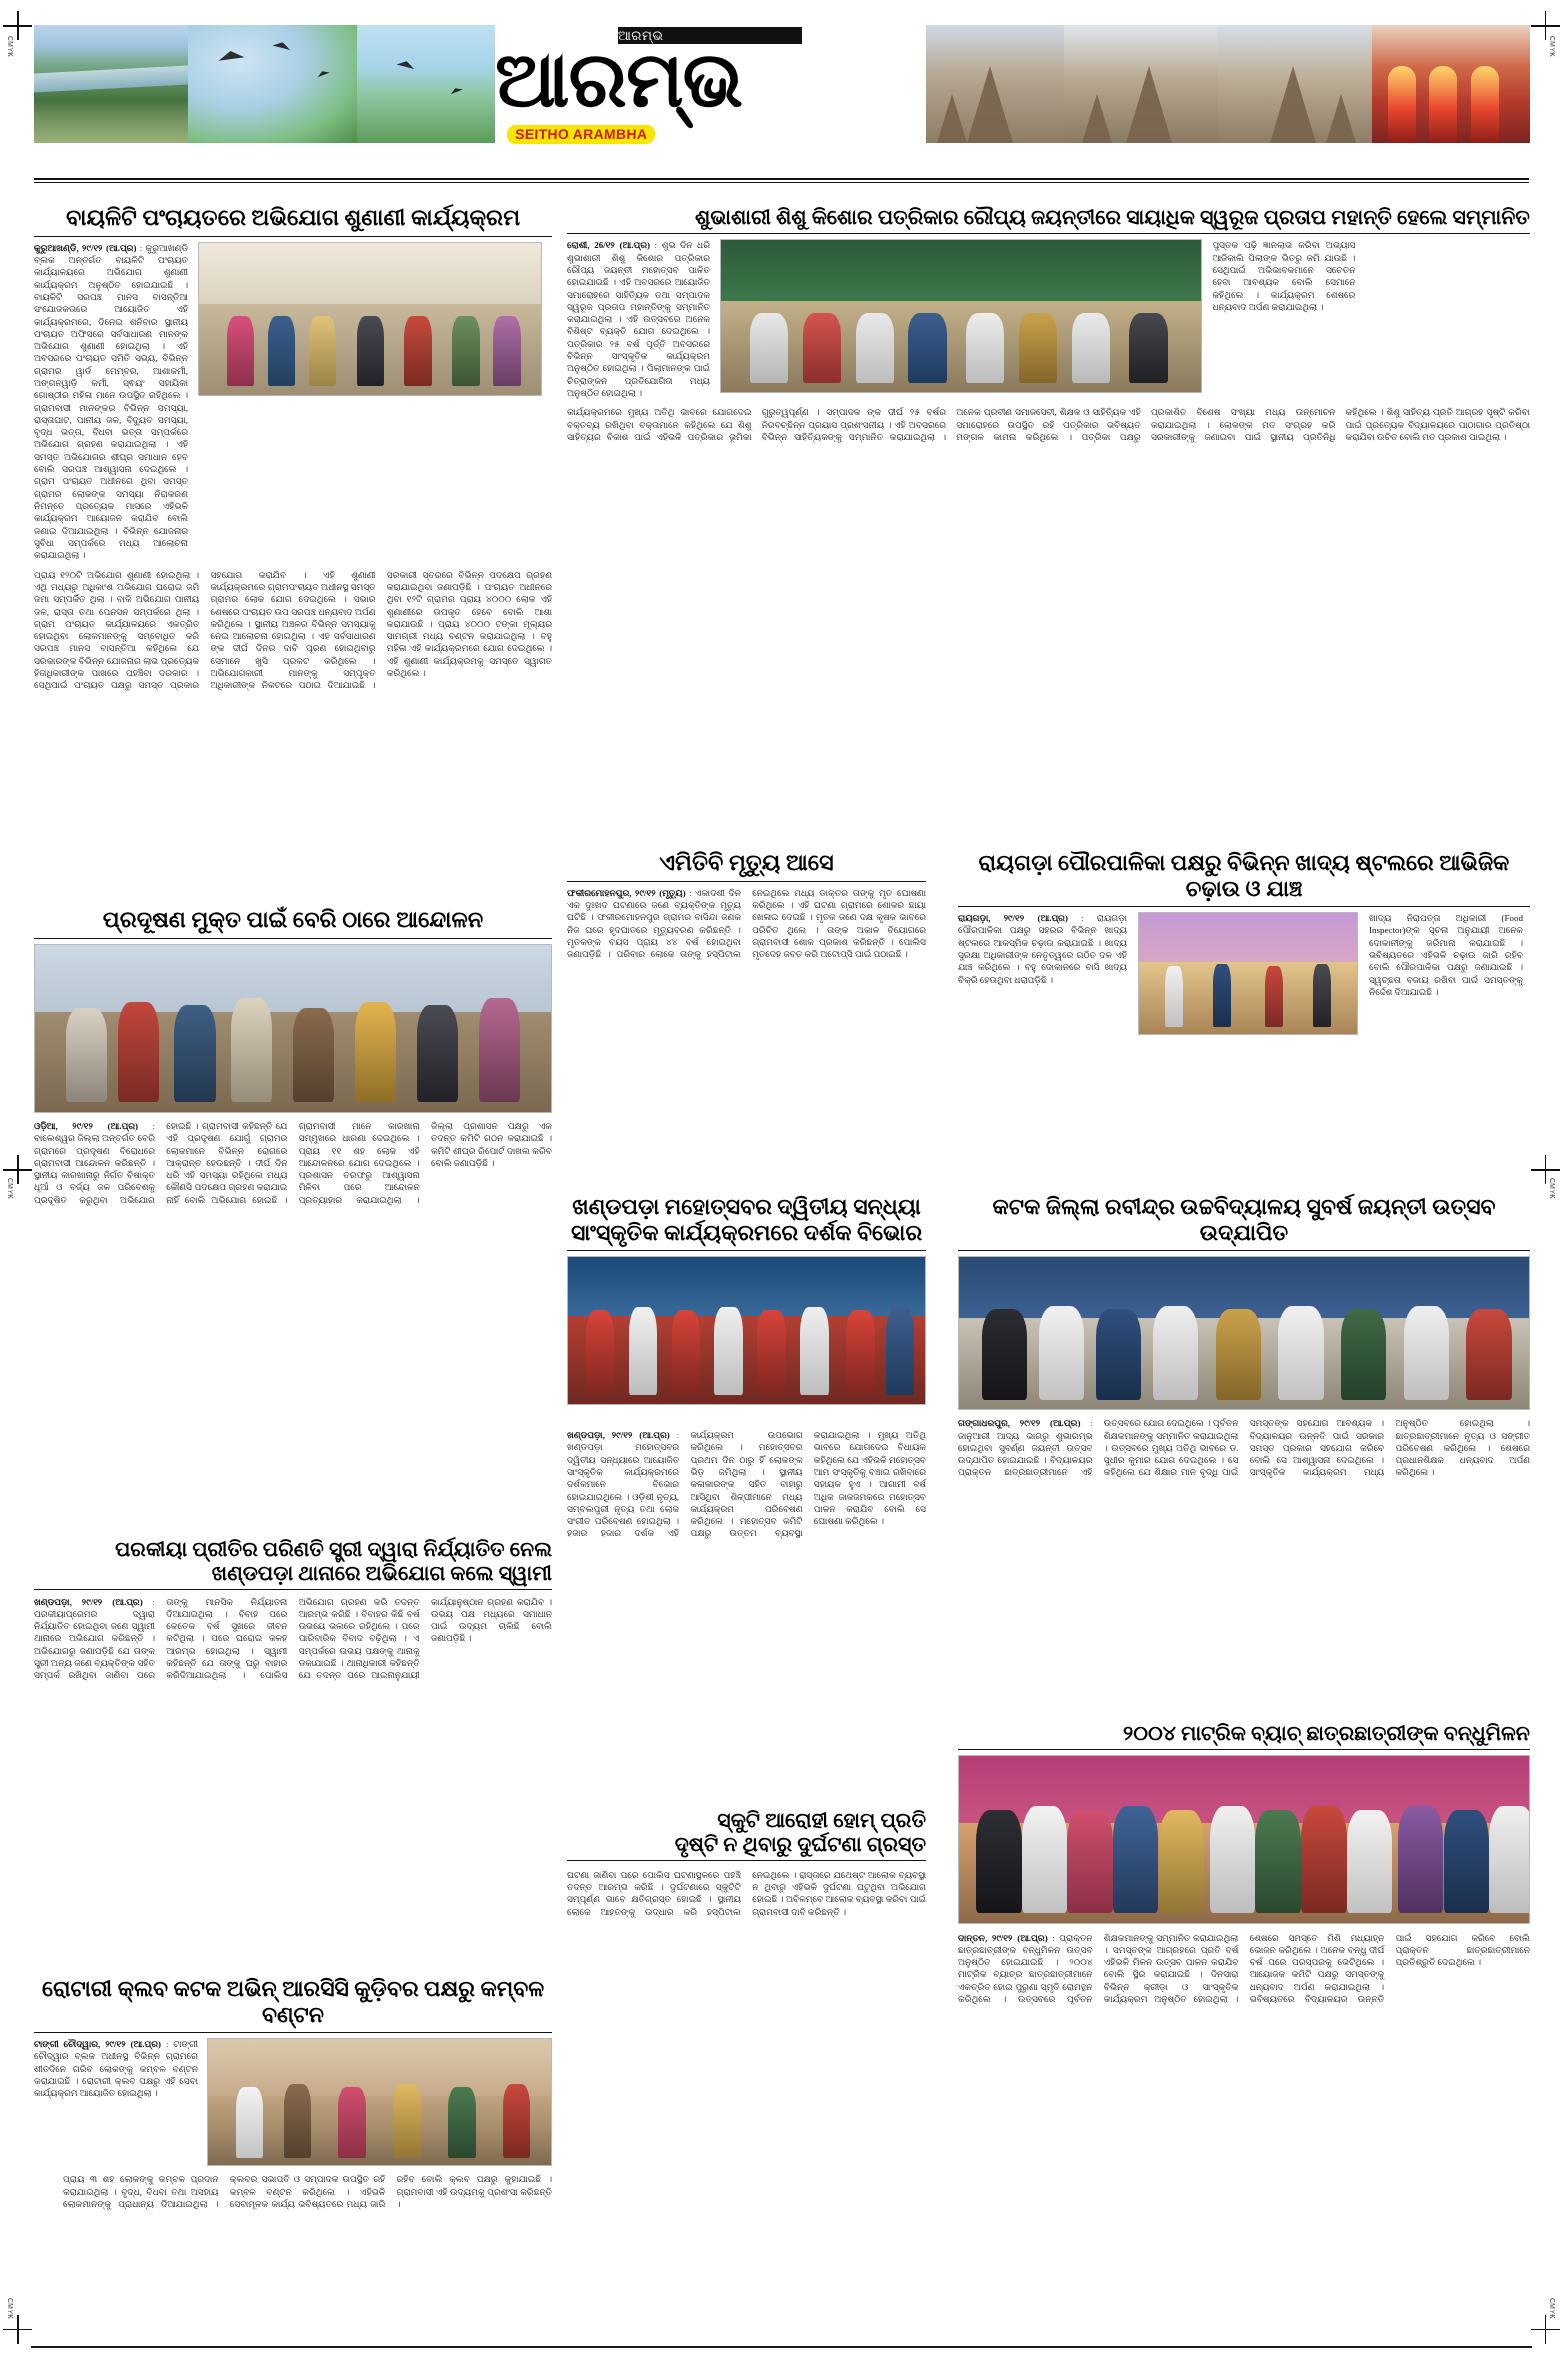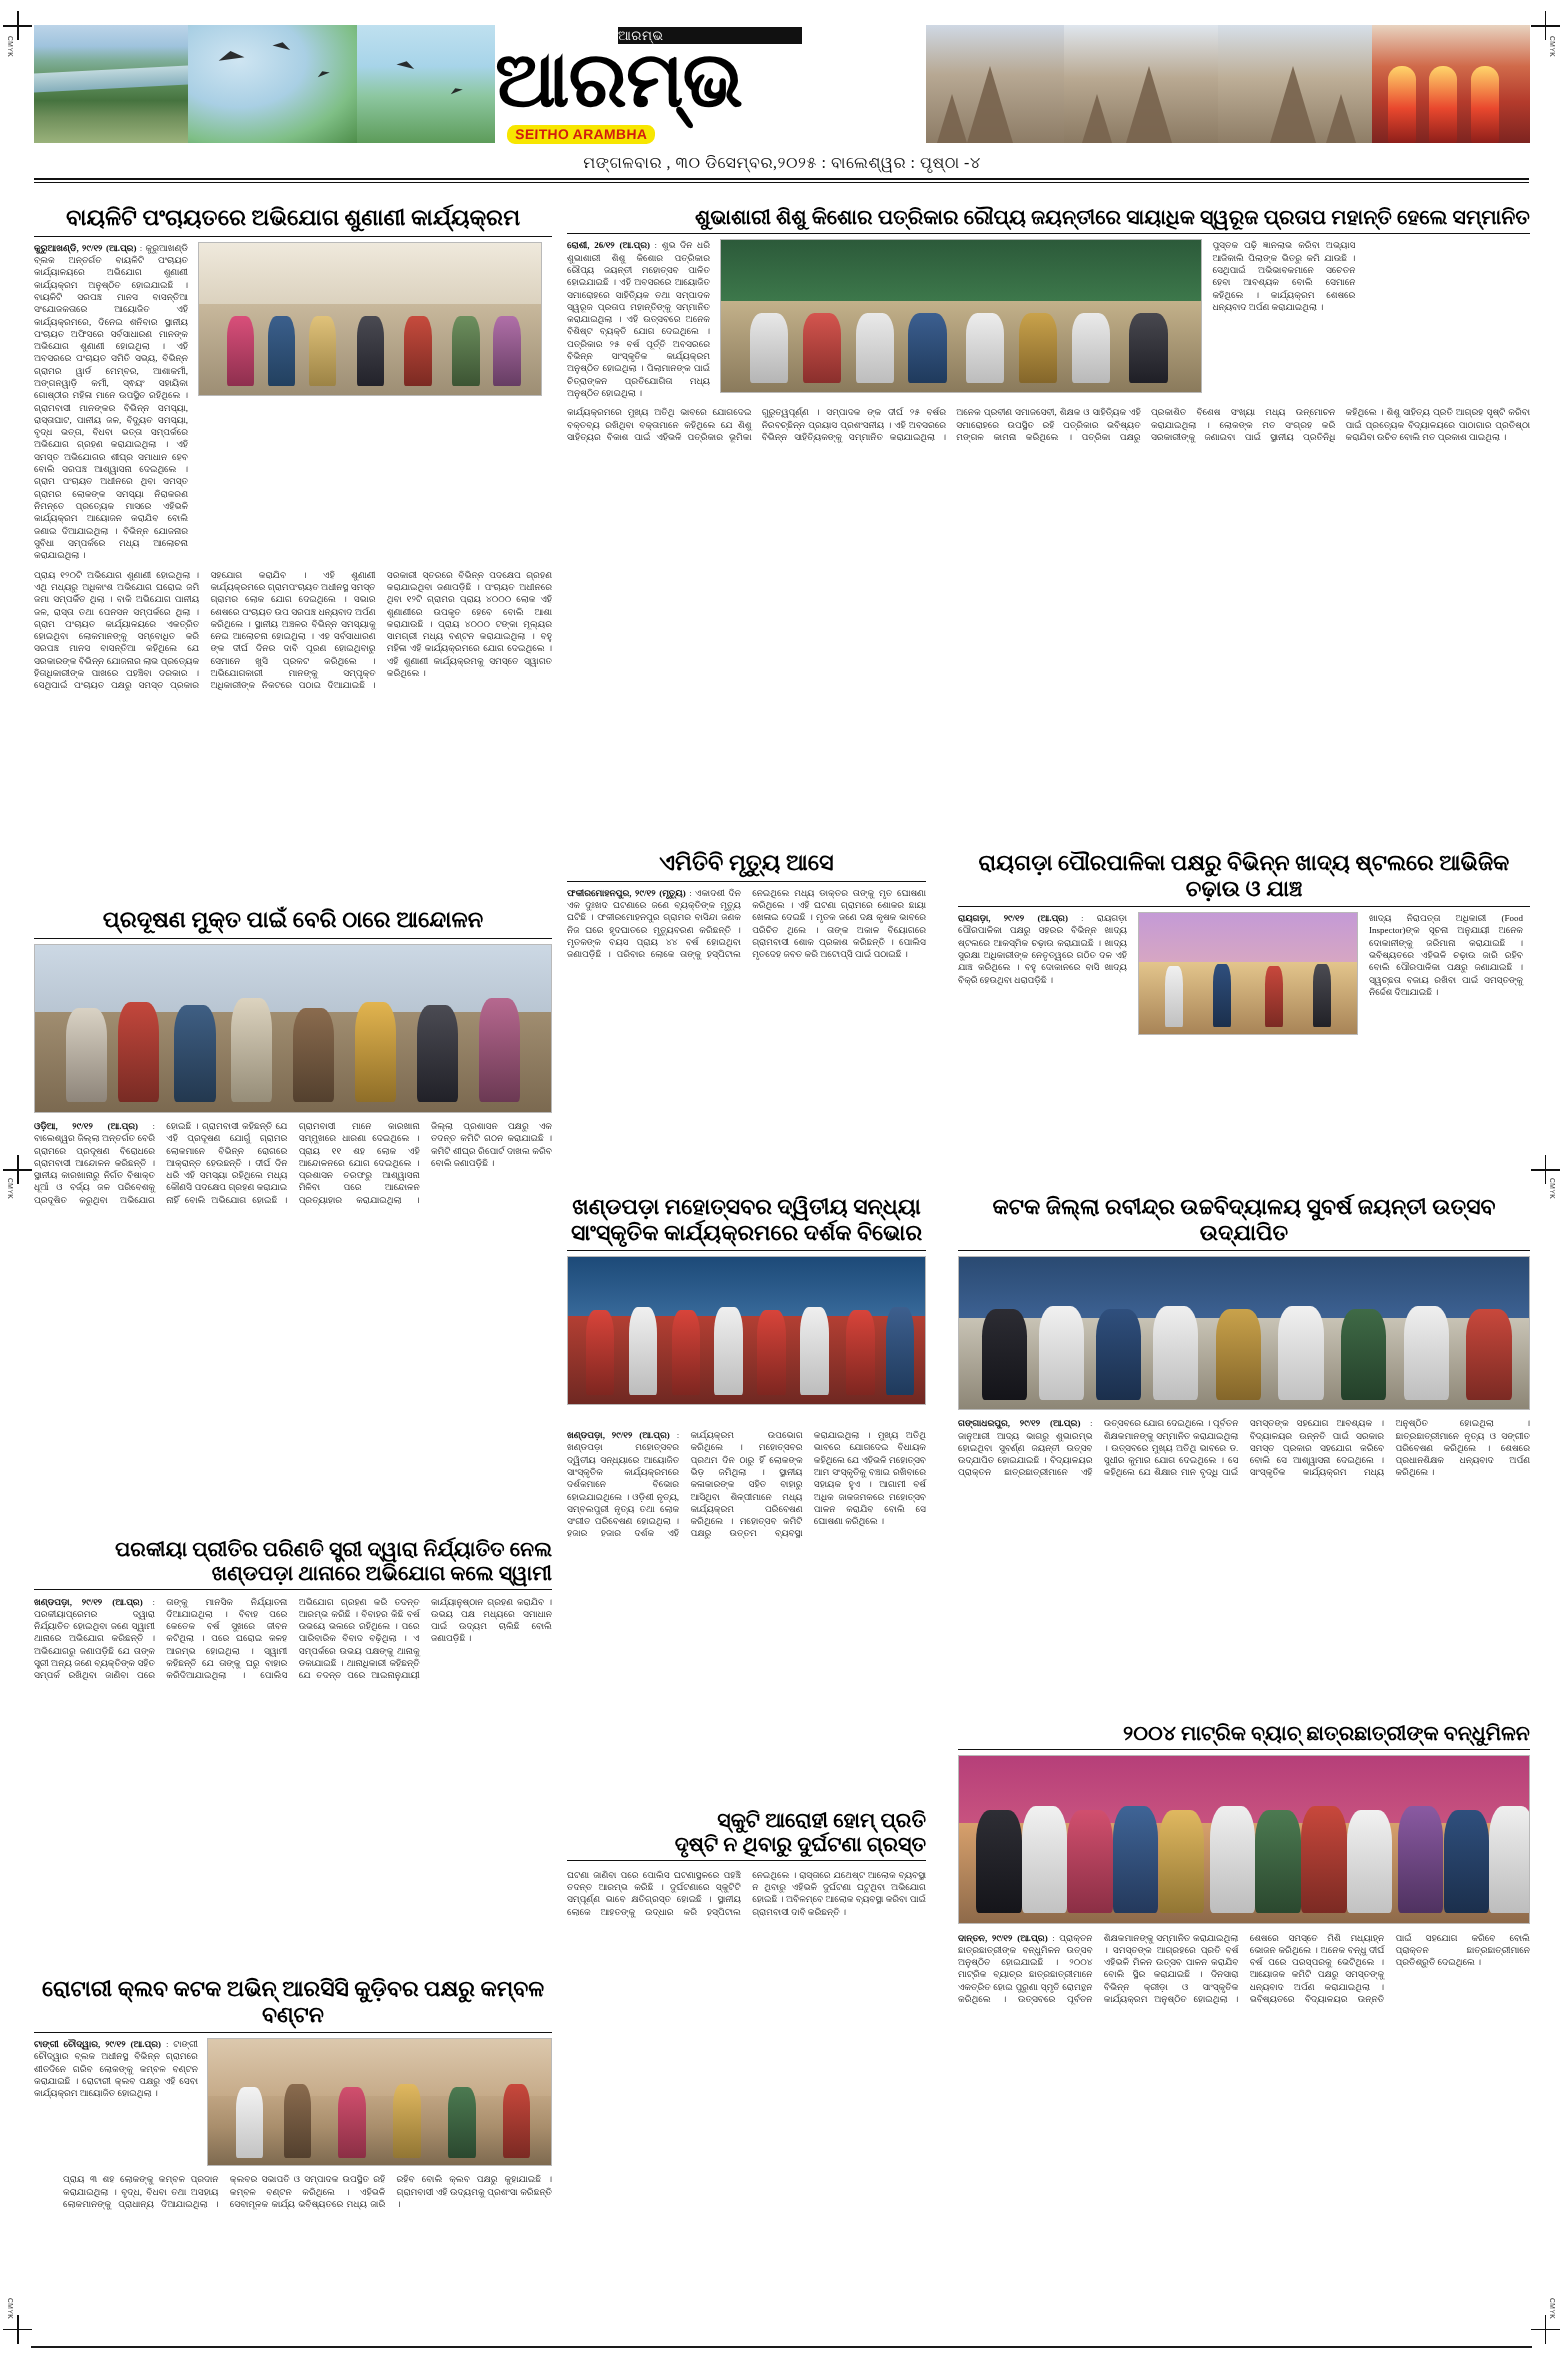--- a/index.html
+++ b/index.html
@@ -353,21 +353,20 @@
         <div class="spire" style="left:34%;"></div>
         <div class="spire s-small" style="left:70%;"></div>
       </div>
       <div class="photo ph-dancers">
         <div class="dancer" style="left:10%;"></div>
         <div class="dancer" style="left:36%;"></div>
         <div class="dancer" style="left:62%;"></div>
       </div>
     </div>
 
-    <div class="mast-dateline">ମଙ୍ଗଳବାର , ୩୦ ଡିସେମ୍ବର,୨୦୨୫ : ବାଲେଶ୍ୱର : ପୃଷ୍ଠା -୪</div>
   </div>
 
   <div class="mast-rule"></div>
   <div class="mast-rule2"></div>
 
   <div class="art" style="left:34px; top:205px; width:518px; height:686px;">
     <div class="hl hl-xl">ବାୟଳିଟି ପଂଚାୟତରେ ଅଭିଯୋଗ ଶୁଣାଣୀ କାର୍ଯ୍ୟକ୍ରମ</div>
     <div class="rule-thin"></div>
 
     <div style="display:flex; gap:10.2px; align-items:flex-start;">

